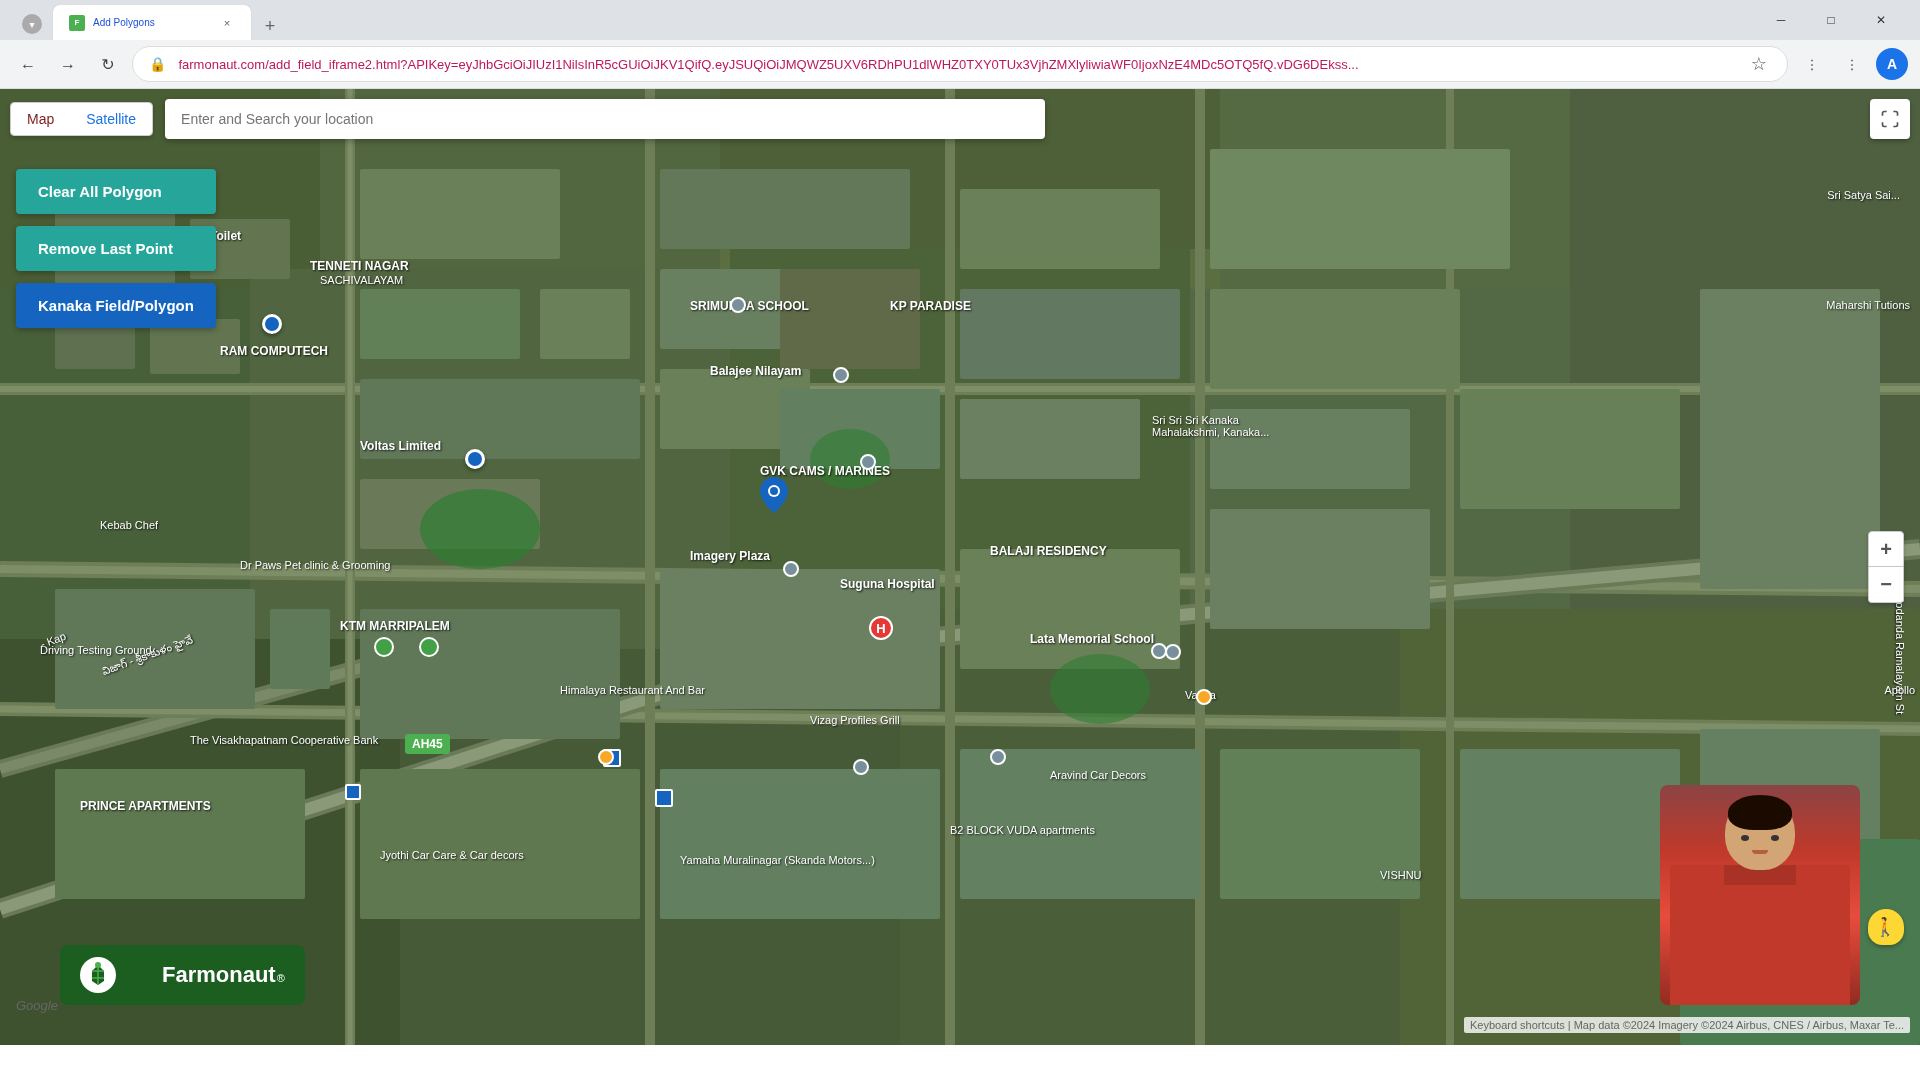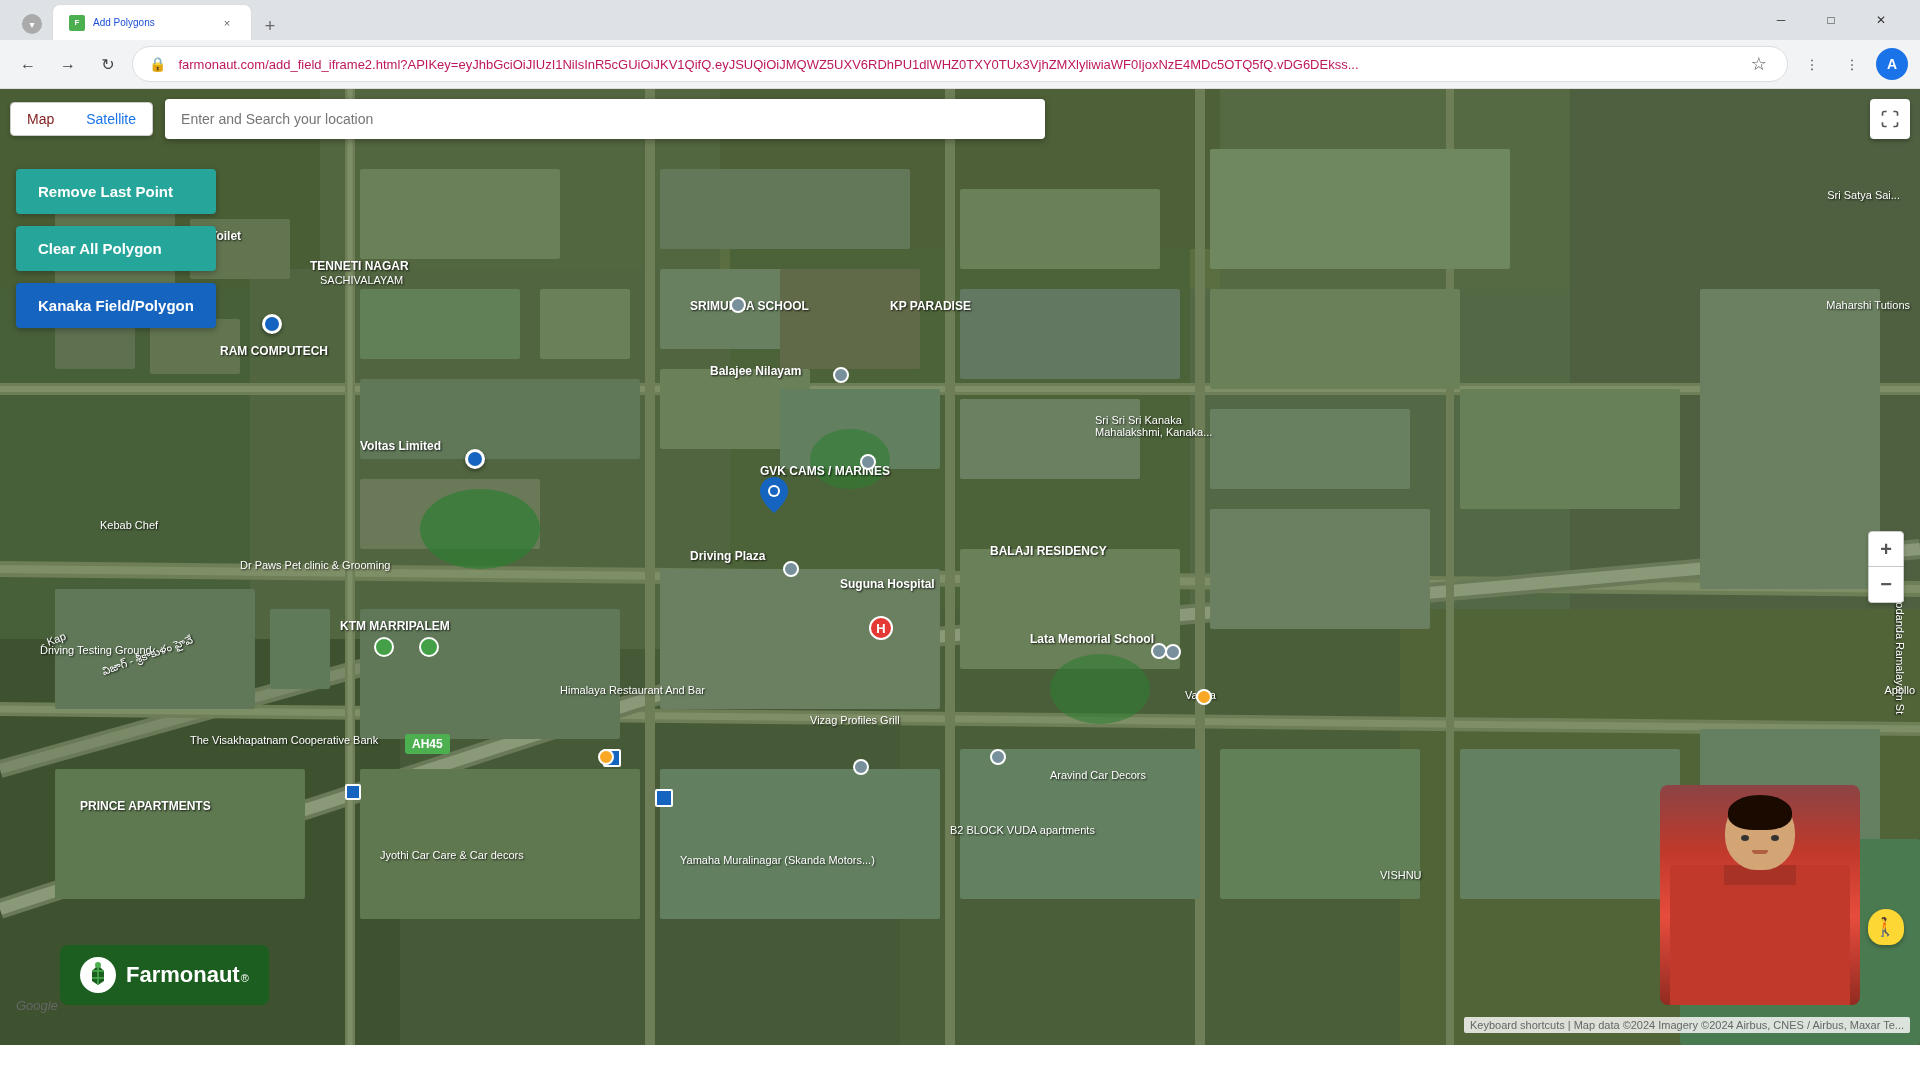--- a/index.html
+++ b/index.html
@@ -646,60 +646,60 @@
     <input class="search-bar" type="text" placeholder="Enter and Search your location" style="">
   </div>
 
   <button class="fullscreen-btn">
     <svg width="20" height="20" viewBox="0 0 24 24" fill="none" stroke="#555" stroke-width="2">
       <path d="M8 3H5a2 2 0 0 0-2 2v3m18 0V5a2 2 0 0 0-2-2h-3m0 18h3a2 2 0 0 0 2-2v-3M3 16v3a2 2 0 0 0 2 2h3"></path>
     </svg>
   </button>
 
   <div class="polygon-controls">
+    <button class="poly-btn btn-clear">Clear All Polygon</button>
     <button class="poly-btn btn-remove">Remove Last Point</button>
-    <button class="poly-btn btn-clear">Clear All Polygon</button>
     <button class="poly-btn btn-submit">Kanaka Field/Polygon</button>
   </div>
 
   <div style="position:absolute; left:calc(50% - 200px); top:calc(50% - 90px); z-index:8;">
     <svg width="28" height="36" viewBox="0 0 28 36">
       <path d="M14 0 C6.3 0 0 6.3 0 14 C0 24.5 14 36 14 36 C14 36 28 24.5 28 14 C28 6.3 21.7 0 14 0 Z" fill="#1565c0"></path>
       <circle cx="14" cy="14" r="6" fill="white"></circle>
       <circle cx="14" cy="14" r="4" fill="#1565c0"></circle>
     </svg>
   </div>
 
   <div class="map-label" style="left:180px; top:140px;">SBM Toilet</div>
   <div class="map-label" style="left:310px; top:170px;">TENNETI NAGAR</div>
   <div class="map-label map-label-sm" style="left:320px; top:185px;">SACHIVALAYAM</div>
   <div class="map-label" style="left:220px; top:255px;">RAM COMPUTECH</div>
   <div class="map-label" style="left:690px; top:210px;">SRIMUKHA SCHOOL</div>
   <div class="map-label" style="left:890px; top:210px;">KP PARADISE</div>
   <div class="map-label" style="left:710px; top:275px;">Balajee Nilayam</div>
   <div class="map-label" style="left:360px; top:350px;">Voltas Limited</div>
   <div class="map-label" style="left:760px; top:375px;">GVK CAMS / MARINES</div>
-  <div class="map-label" style="left:690px; top:460px;">Driving Plaza</div>
+  <div class="map-label" style="left:690px; top:460px;">Imagery Plaza</div>
   <div class="map-label" style="left:990px; top:455px;">BALAJI RESIDENCY</div>
   <div class="map-label" style="left:840px; top:488px;">Suguna Hospital</div>
   <div class="map-label" style="left:1030px; top:543px;">Lata Memorial School</div>
   <div class="map-label map-label-sm" style="left:560px; top:595px;">Himalaya Restaurant And Bar</div>
   <div class="map-label map-label-sm" style="left:240px; top:470px;">Dr Paws Pet clinic &amp; Grooming</div>
   <div class="map-label" style="left:340px; top:530px;">KTM MARRIPALEM</div>
   <div class="map-label map-label-sm" style="left:190px; top:645px;">The Visakhapatnam Cooperative Bank</div>
   <div class="map-label" style="left:80px; top:710px;">PRINCE APARTMENTS</div>
   <div class="map-label map-label-sm" style="left:810px; top:625px;">Vizag Profiles Grill</div>
   <div class="map-label map-label-sm" style="left:1185px; top:600px;">Vajraa</div>
   <div class="map-label map-label-sm" style="left:1050px; top:680px;">Aravind Car Decors</div>
   <div class="map-label map-label-sm" style="left:950px; top:735px;">B2 BLOCK VUDA apartments</div>
   <div class="map-label map-label-sm" style="left:680px; top:765px;">Yamaha Muralinagar (Skanda Motors...)</div>
   <div class="map-label map-label-sm" style="left:380px; top:760px;">Jyothi Car Care &amp; Car decors</div>
   <div class="map-label map-label-sm" style="left:40px; top:555px;">Driving Testing Ground</div>
   <div class="map-label map-label-sm" style="left:100px; top:430px;">Kebab Chef</div>
-  <div class="map-label map-label-sm" style="left:1095px; top:325px; max-width:200px;">Sri Sri Sri Kanaka<br>Mahalakshmi, Kanaka...</div>
+  <div class="map-label map-label-sm" style="left:1152px; top:325px; max-width:200px;">Sri Sri Sri Kanaka<br>Mahalakshmi, Kanaka...</div>
   <div class="map-label map-label-sm" style="left:1380px; top:780px;">VISHNU</div>
 
   <div style="position:absolute; left:100px; top:560px; color:white; font-size:11px; transform:rotate(-20deg); text-shadow:1px 1px 2px black; z-index:5; pointer-events:none;">విజాగ్ - శ్రీకాకుళం హైవే</div>
   <div style="position:absolute; left:40px; top:545px; color:white; font-size:11px; transform:rotate(-20deg); text-shadow:1px 1px 2px black; z-index:5; pointer-events:none;">- Kap</div>
 
   <div class="road-badge" style="left:405px; top:645px;">AH45</div>
 
   <div class="map-pin" style="left:262px; top:225px;">
       <div class="pin-blue"></div>
     </div>
@@ -772,21 +772,21 @@
   <div class="farmonaut-logo">
     <div class="logo-icon">
       <svg width="28" height="28" viewBox="0 0 28 28">
         <path d="M14 4 L20 10 L20 20 L14 24 L8 20 L8 10 Z" fill="#1b5e20"></path>
         <path d="M14 4 L14 24" stroke="#4CAF50" stroke-width="1.5"></path>
         <path d="M8 10 L20 10" stroke="#4CAF50" stroke-width="1.5"></path>
         <path d="M8 17 L20 17" stroke="#4CAF50" stroke-width="1.5"></path>
         <circle cx="14" cy="4" r="3" fill="#4CAF50"></circle>
       </svg>
     </div>
-    <div style="display:flex; align-items:baseline; gap:1px;">
+    <div style="display:flex; align-items:baseline; gap:1px;margin-left:36px;">
       <span style="font-size:22px; font-weight:bold;">Farmonaut</span>
       <span style="font-size:11px;">®</span>
     </div>
   </div>
 
   <div style="position:absolute; right:16px; bottom:100px; z-index:10;">
     <div style="width:36px; height:36px; background:#fdd835; border-radius:50% 50% 40% 40%; display:flex; align-items:center; justify-content:center; cursor:pointer; box-shadow:0 2px 4px rgba(0,0,0,0.3);">
       <span style="font-size:18px;">🚶</span>
     </div>
   </div>

